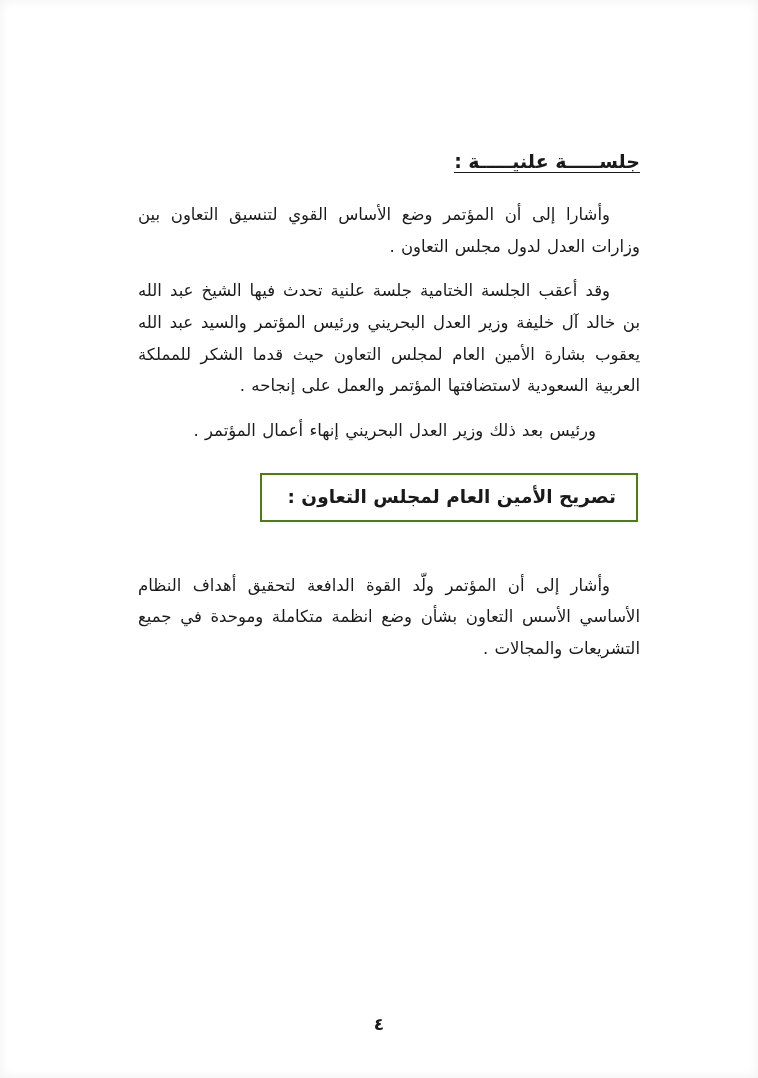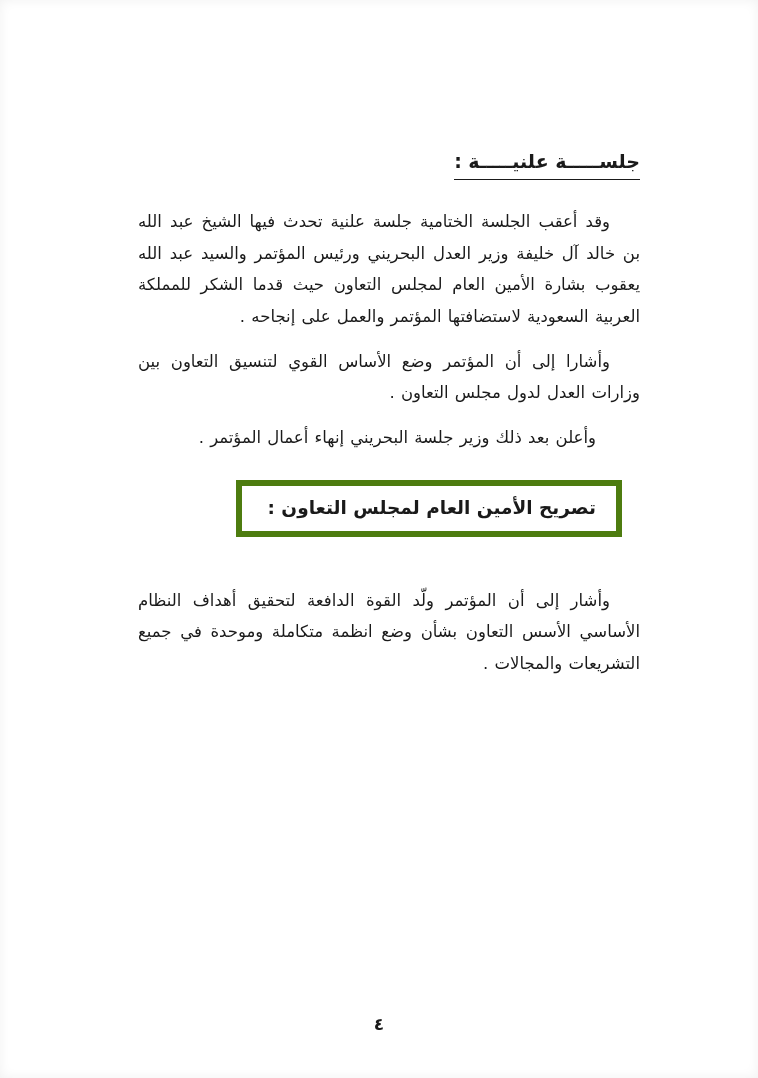--- a/index.html
+++ b/index.html
@@ -24,41 +24,40 @@
     top: 150px;
     right: 118px;
     left: 138px;
   }
   .session-heading {
     display: inline-block;
     font-size: 19px;
     font-weight: bold;
     letter-spacing: 0.5px;
     border-bottom: 1.6px solid #1a1a1a;
-    padding-bottom: 7px;
     margin-bottom: 26px;
   }
   p.para {
     font-size: 16.5px;
     line-height: 1.92;
     text-align: justify;
     text-align-last: right;
     text-indent: 30px;
     margin: 0 0 13px 0;
     word-spacing: 1px;
   }
   p.para.short {
     text-indent: 44px;
   }
   .statement-box {
     width: fit-content;
     max-width: 100%;
-    border: 6px solid #4d7c0f;
+    border: 2px solid #4d7c0f;
     padding: 11px 20px 13px 26px;
-    margin: 26px 18px 34px 0;
+    margin: 26px 2px 34px 0;
     background: #ffffff;
   }
   .statement-box .statement-title {
     font-size: 18.5px;
     font-weight: bold;
     white-space: nowrap;
   }
   .spacer-before-last {
     height: 14px;
   }
@@ -73,25 +72,25 @@
   }
 </style>
 </head>
 <body>
 
 <div class="page">
   <div class="content">
 
     <div class="session-heading">جلســـــة علنيـــــة :</div>
 
+    <p class="para">وأشارا إلى أن المؤتمر وضع الأساس القوي لتنسيق التعاون بين وزارات العدل لدول مجلس التعاون .</p>
+
     <p class="para">وقد أعقب الجلسة الختامية جلسة علنية تحدث فيها الشيخ عبد الله بن خالد آل خليفة وزير العدل البحريني ورئيس المؤتمر والسيد عبد الله يعقوب بشارة الأمين العام لمجلس التعاون حيث قدما الشكر للمملكة العربية السعودية لاستضافتها المؤتمر والعمل على إنجاحه .</p>
 
-    <p class="para">وأشارا إلى أن المؤتمر وضع الأساس القوي لتنسيق التعاون بين وزارات العدل لدول مجلس التعاون .</p>
-
-    <p class="para short">وأعلن بعد ذلك وزير جلسة البحريني إنهاء أعمال المؤتمر .</p>
+    <p class="para short">ورئيس بعد ذلك وزير العدل البحريني إنهاء أعمال المؤتمر .</p>
 
     <div class="statement-box">
       <span class="statement-title">تصريح الأمين العام لمجلس التعاون :</span>
     </div>
 
 
 
     <div class="spacer-before-last"></div>
 
     <p class="para">وأشار إلى أن المؤتمر ولّد القوة الدافعة لتحقيق أهداف النظام الأساسي الأسس التعاون بشأن وضع انظمة متكاملة وموحدة في جميع التشريعات والمجالات .</p>

